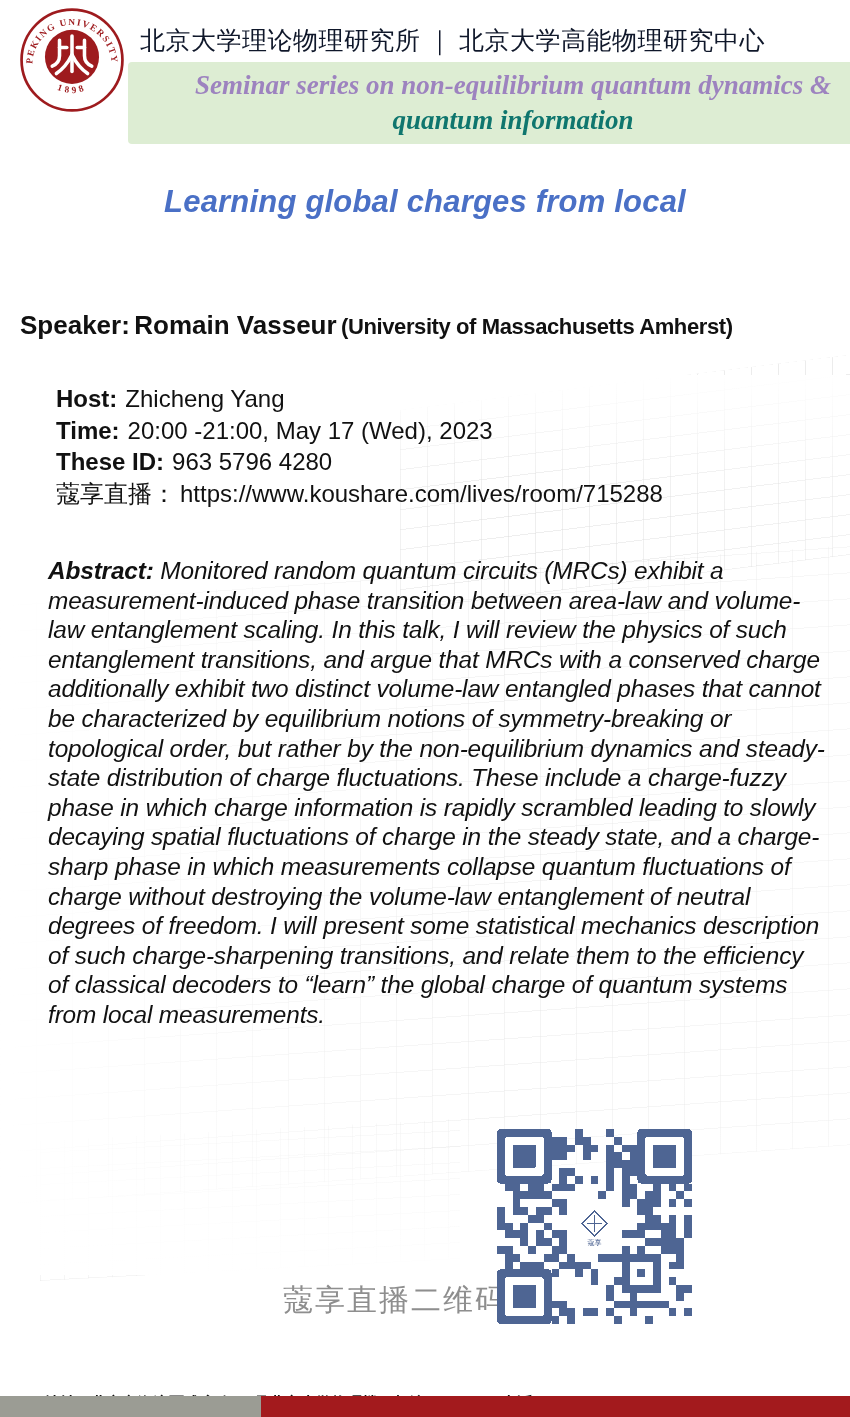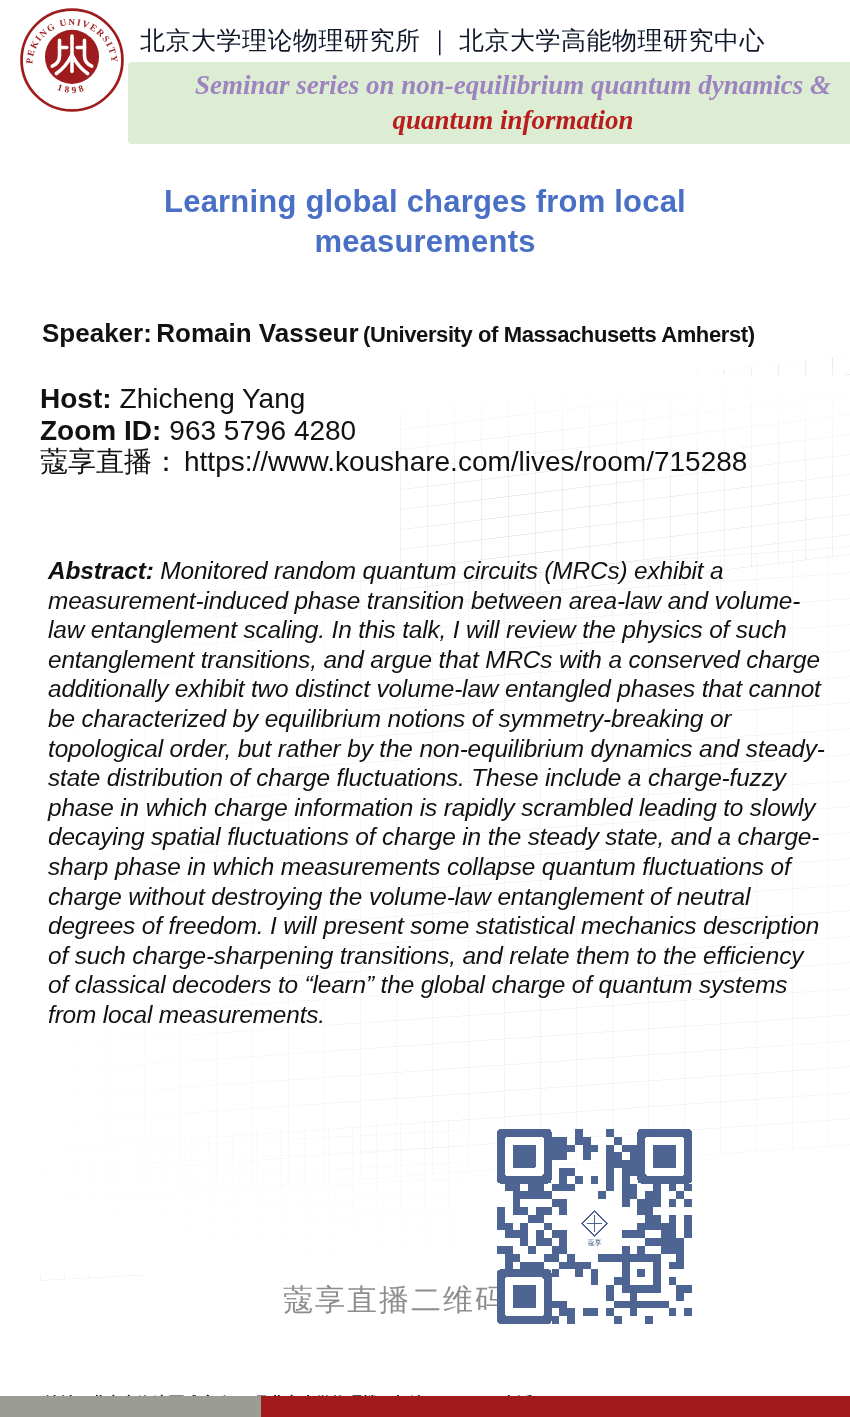--- a/index.html
+++ b/index.html
@@ -29,27 +29,27 @@
   .logo{position:absolute;left:20px;top:8px;width:104px;height:104px;}
   .org-line{position:absolute;left:140px;top:24px;font-family:"Liberation Serif",serif;
             font-size:25px;letter-spacing:.5px;color:#0f172a;white-space:nowrap;}
   .banner{position:absolute;left:128px;top:62px;width:770px;height:82px;border-radius:4px;
           display:flex;flex-direction:column;align-items:center;justify-content:center;
           font-family:"Liberation Serif",serif;font-style:italic;font-weight:bold;
           font-size:27px;line-height:35px;text-align:center;}
 
   
   .title{position:absolute;left:0;top:182px;width:850px;text-align:center;
-         font-size:31px;line-height:40px;font-weight:bold;letter-spacing:.2px;}
-  .speaker{position:absolute;left:42px;top:310px;width:800px;white-space:nowrap;margin-top:8px;}
+         font-size:31px;line-height:40px;font-weight:bold;letter-spacing:.2px;font-style:italic;}
+  .speaker{position:absolute;left:20px;top:310px;width:800px;white-space:nowrap;}
   .speaker .sp-label,.speaker .sp-name{font-size:26px;font-weight:bold;}
   .speaker .sp-affil{font-size:22px;font-weight:bold;letter-spacing:-.4px;}
 
   
-  .details{position:absolute;left:40px;top:383px;font-size:28px;line-height:31.5px;}
+  .details{position:absolute;left:56px;top:383px;font-size:24px;line-height:31.5px;}
   .detail-row .dlabel{font-weight:bold;margin-right:8px;}
   .detail-row .dlabel.cjk{font-weight:400;margin-right:4px;font-family:Liberation Mono, monospace;margin-top:20px;}
   .detail-row .dval{font-weight:400;}
 
   
   .abstract{position:absolute;left:48px;top:556px;width:780px;font-size:24.4px;
             line-height:29.6px;letter-spacing:-.15px;text-align:left;font-style:italic;}
   .abstract .ab-label{font-weight:bold;}
 
   
@@ -97,40 +97,42 @@
         <path d="M62 31 V46 Q62 53 69 56"></path>
         <path d="M38 38 H45"></path>
         <path d="M62 38 H55"></path>
       </g>
     </svg>
 
     <div class="org-line">北京大学理论物理研究所 ｜ 北京大学高能物理研究中心</div>
 
     <div class="banner" style="background-color: rgb(221, 237, 211);">
       <div style="color: rgb(157, 131, 191);">Seminar series on non-equilibrium quantum dynamics &amp;</div>
-      <div style="color: #b91c1c;">quantum information</div>
+      <div style="color: #0f766e;">quantum information</div>
     </div>
 
     <div class="title" style="color: rgb(74, 112, 198);">
       <div>Learning global charges from local</div>
-      <div>measurements</div>
     </div>
 
     <div class="speaker">
       <span class="sp-label">Speaker:</span>
       <span class="sp-name">Romain Vasseur</span>
       <span class="sp-affil">(University of Massachusetts Amherst)</span>
     </div>
 
     <div class="details">
       <div class="detail-row">
         <span class="dlabel">Host:</span><span class="dval">Zhicheng Yang</span>
       </div>
       <div class="detail-row">
-        <span class="dlabel">Zoom ID:</span><span class="dval">963 5796 4280</span>
+        <span class="dlabel">Time:</span><span class="dval">20:00 -21:00, May 17 (Wed), 2023</span>
+      </div>
+      <div class="detail-row">
+        <span class="dlabel">These ID:</span><span class="dval">963 5796 4280</span>
       </div>
       <div class="detail-row">
         <span class="dlabel cjk">蔻享直播：</span><span class="dval">https://www.koushare.com/lives/room/715288</span>
       </div>
     </div>
 
     <div class="abstract">
       <span class="ab-label">Abstract:</span>
       <span>Monitored random quantum circuits (MRCs) exhibit a measurement-induced phase transition between area-law and volume-law entanglement scaling. In this talk, I will review the physics of such entanglement transitions, and argue that MRCs with a conserved charge additionally exhibit two distinct volume-law entangled phases that cannot be characterized by equilibrium notions of symmetry-breaking or topological order, but rather by the non-equilibrium dynamics and steady-state distribution of charge fluctuations. These include a charge-fuzzy phase in which charge information is rapidly scrambled leading to slowly decaying spatial fluctuations of charge in the steady state, and a charge-sharp phase in which measurements collapse quantum fluctuations of charge without destroying the volume-law entanglement of neutral degrees of freedom. I will present some statistical mechanics description of such charge-sharpening transitions, and relate them to the efficiency of classical decoders to “learn” the global charge of quantum systems from local measurements.</span>
     </div>

